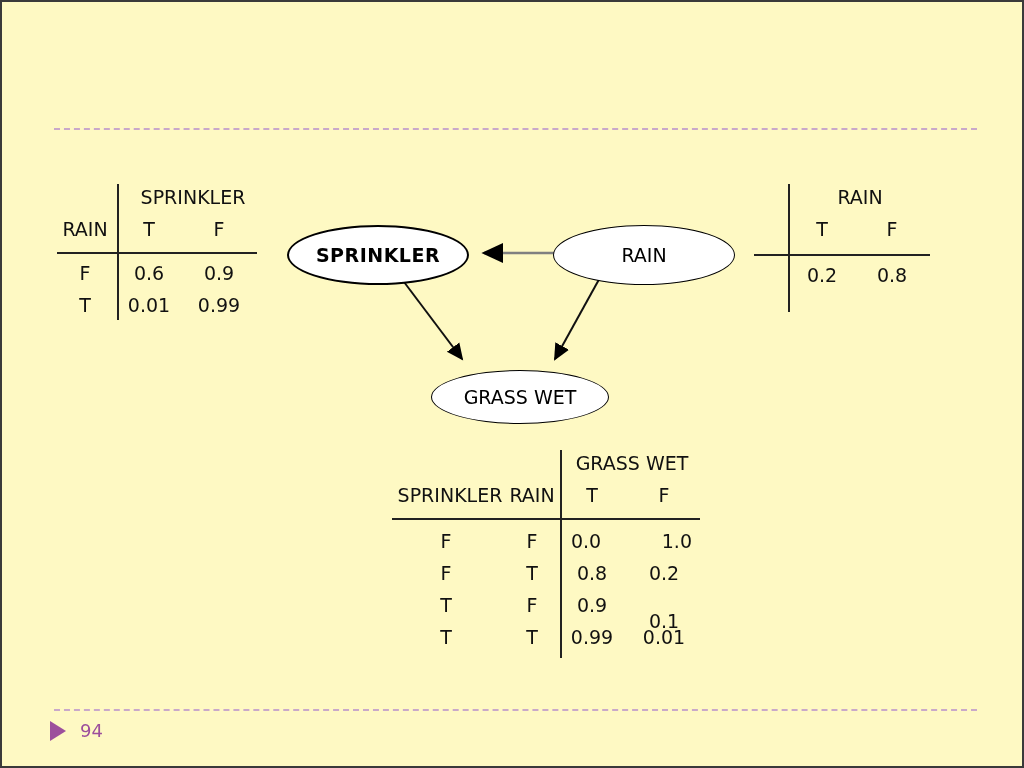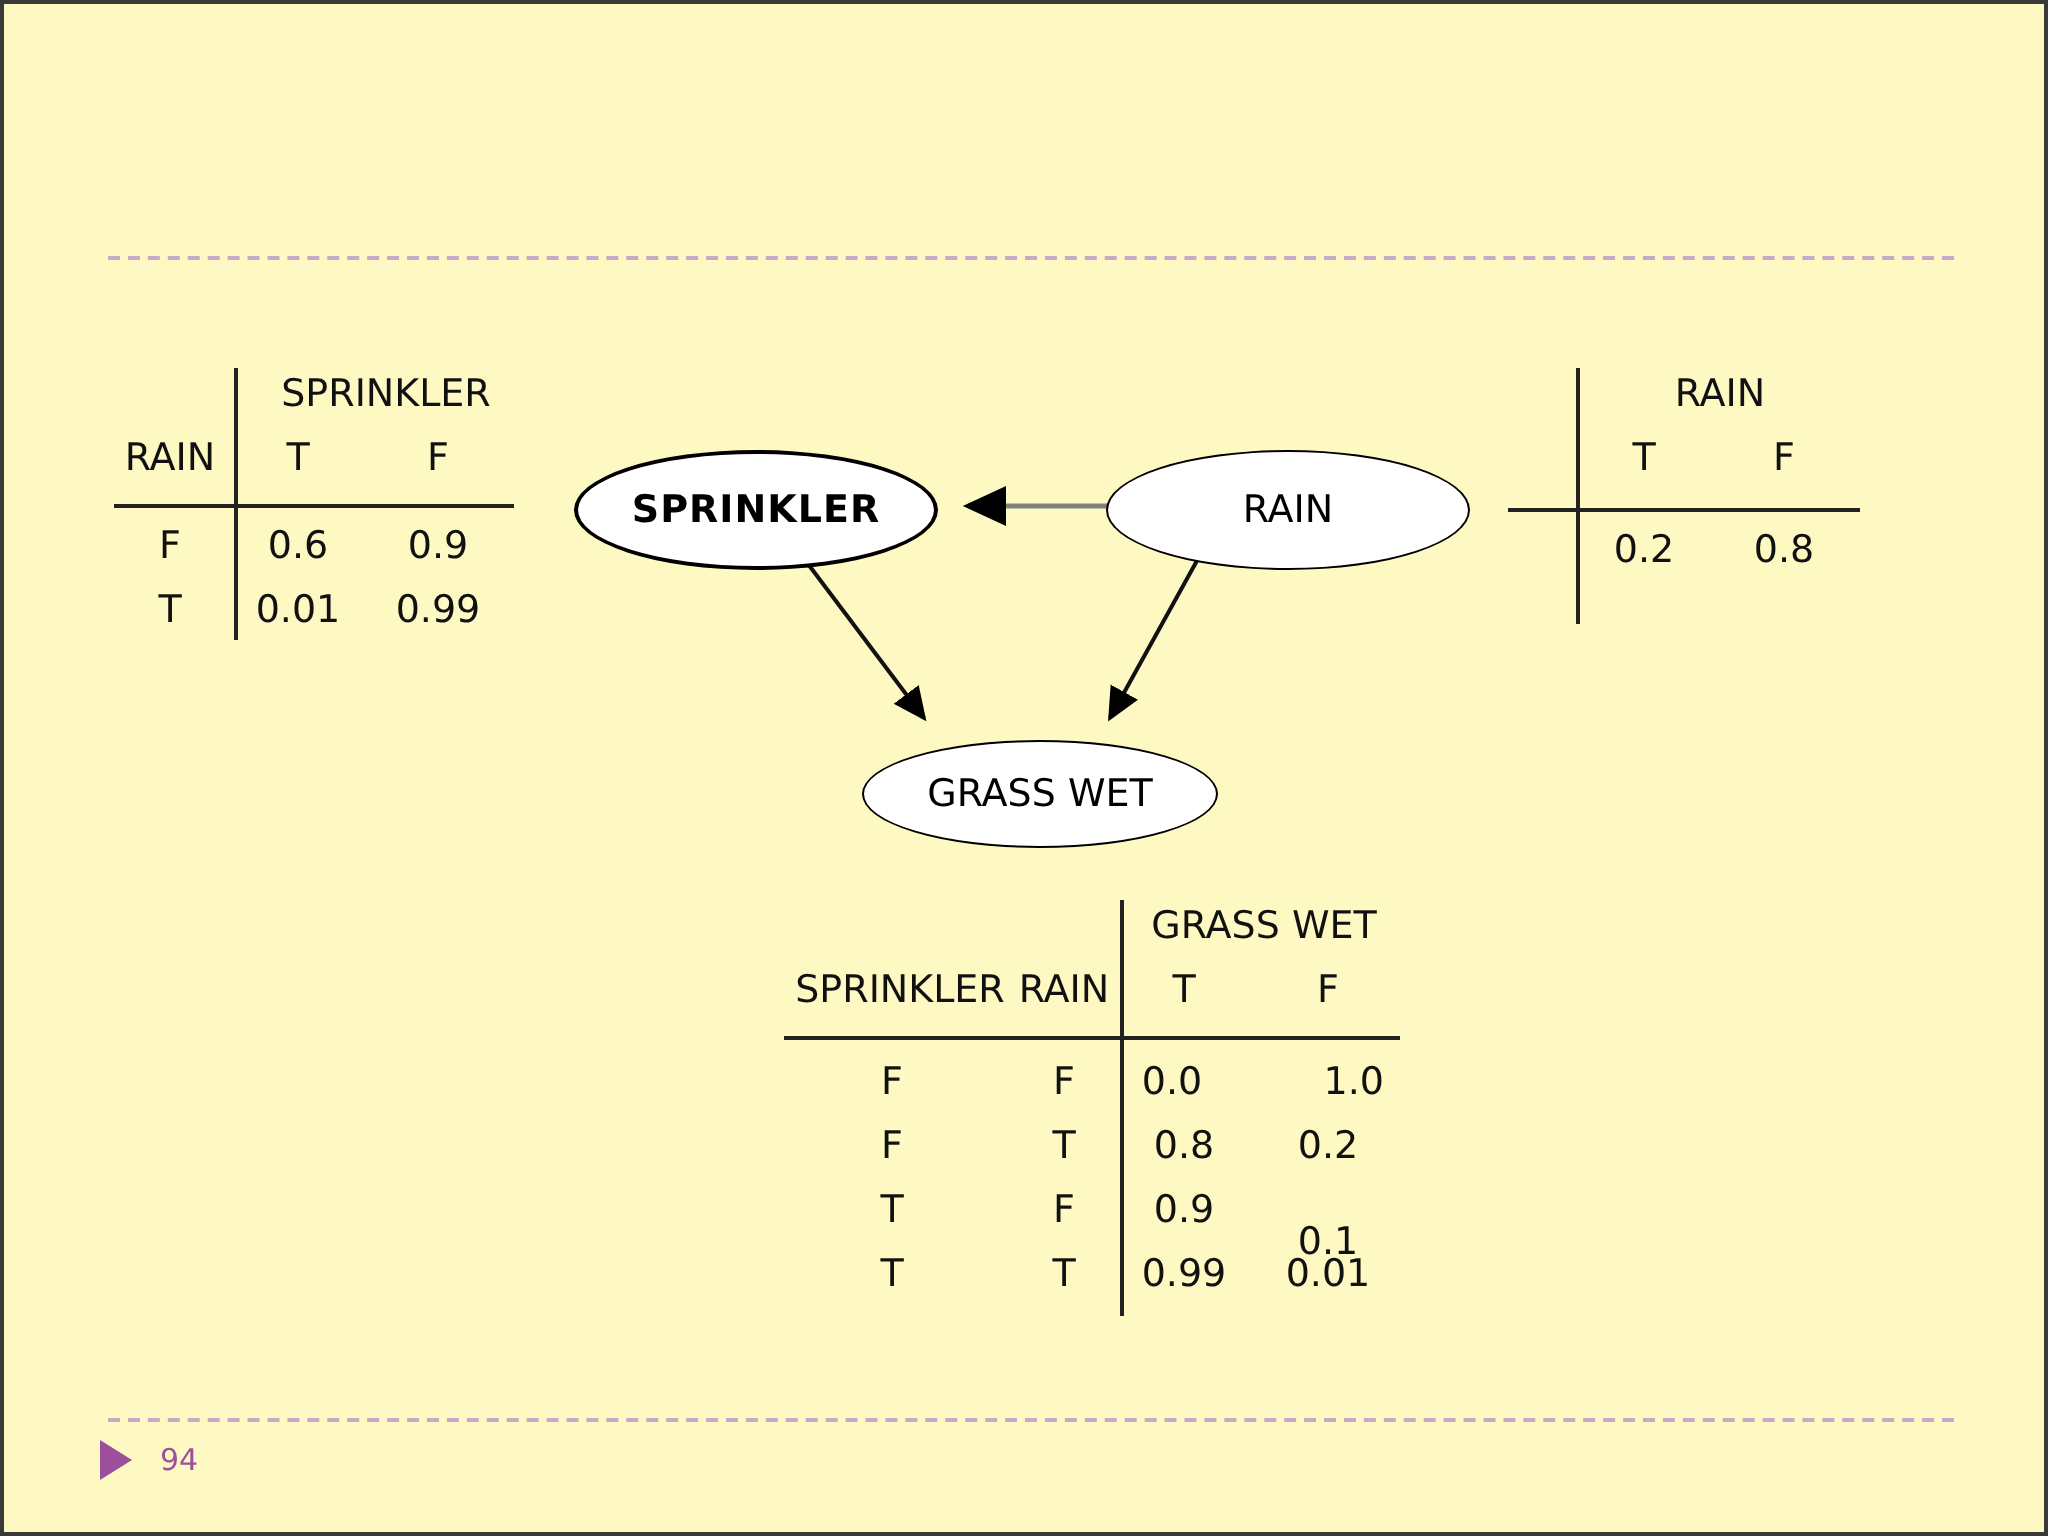--- a/index.html
+++ b/index.html
@@ -43,21 +43,21 @@
     gap: 14px;
   }
   #footer .tri {
     width: 0; height: 0;
     border-left: 16px solid #9c4f9c;
     border-top: 10px solid transparent;
     border-bottom: 10px solid transparent;
   }
   #footer .pagenum {
     color: #9c4f9c;
-    font-size: 15px;
+    font-size: 18px;
     font-family: "DejaVu Sans", sans-serif;
   }
 
   
   .cpt {
     position: absolute;
     font-family: "DejaVu Sans", sans-serif;
     color: #111111;
     font-size: 19px;
   }

